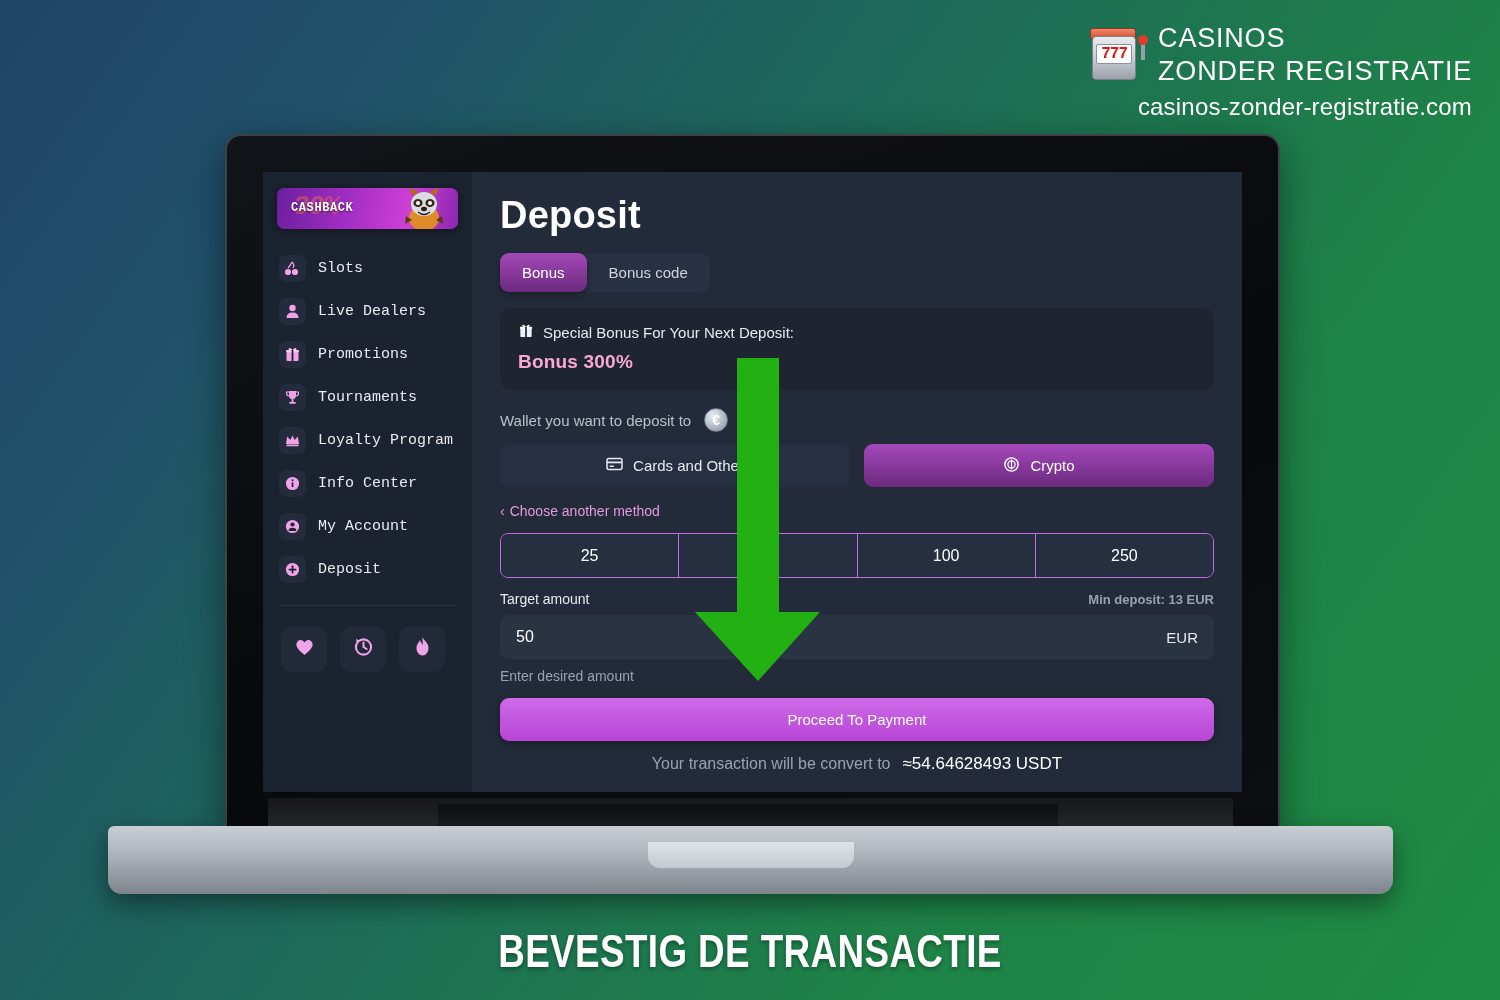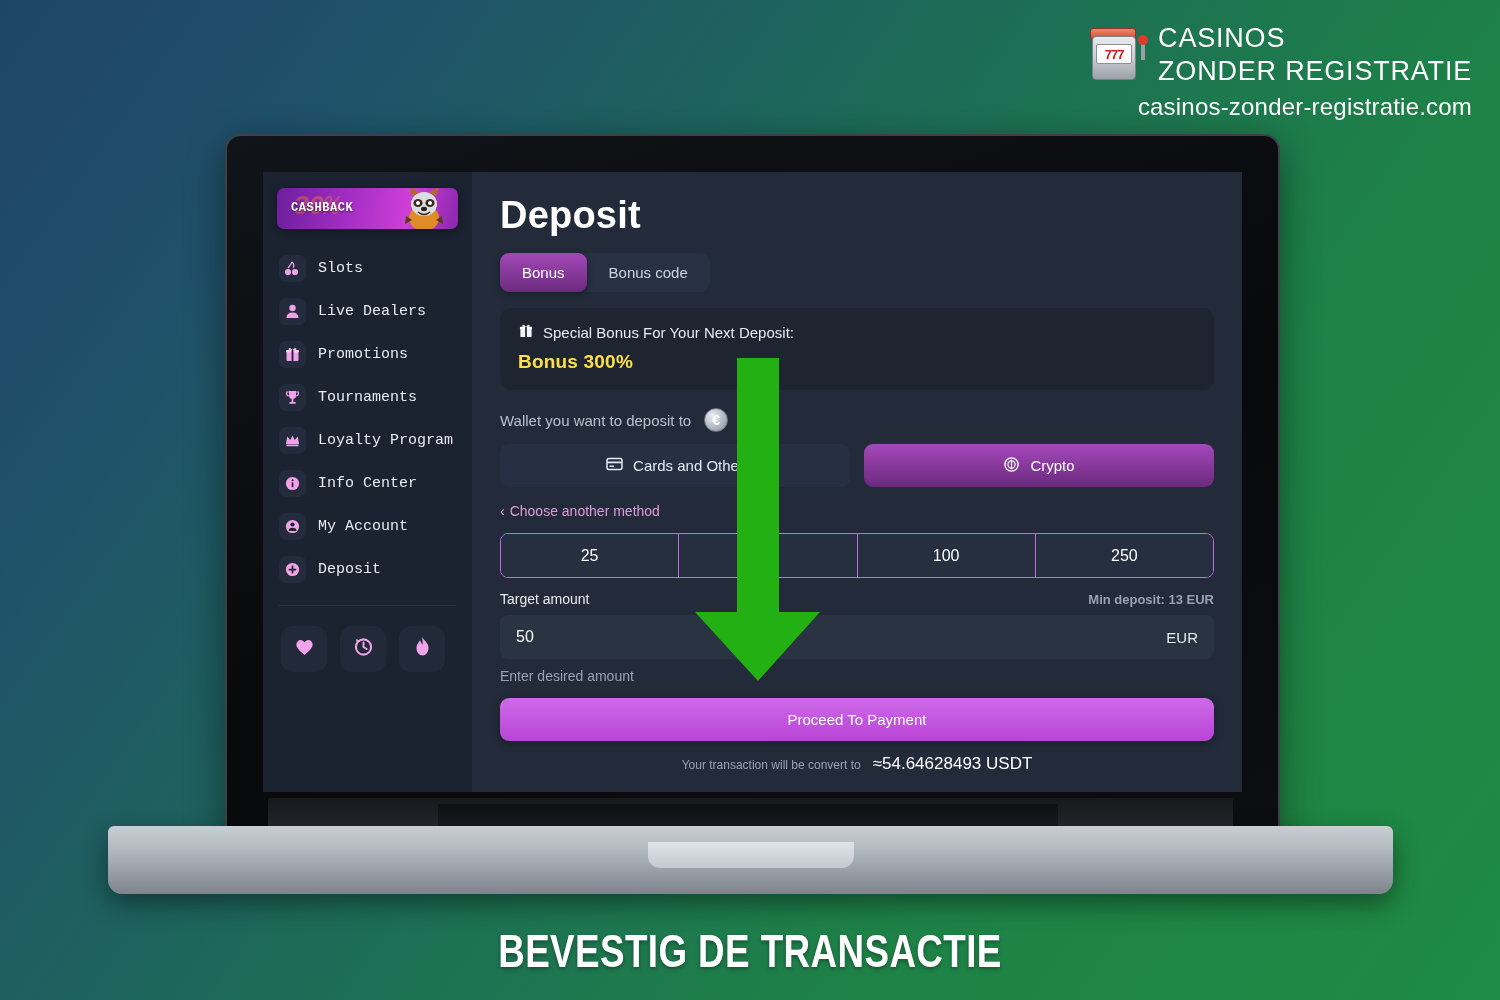--- a/index.html
+++ b/index.html
@@ -18,21 +18,21 @@
   .brand-line { color:#fff; font-weight:normal; font-size:27px; letter-spacing:.8px; line-height:1.24; }
   .brand-url { color:#fff; font-size:24px; margin-top:4px; letter-spacing:.2px; text-align:right; }
 
   
   .slot-body { position:absolute; left:4px; top:12px; width:44px; height:44px; border-radius:4px;
     background:linear-gradient(180deg,#e9eaec 0%, #c6c9cf 55%, #9ba0a8 100%); border:1px solid #7b8089; }
   .slot-top { position:absolute; left:2px; top:4px; width:46px; height:12px; border-radius:3px;
     background:linear-gradient(180deg,#f08a6a,#cf4a30); border:1px solid #8e3423; }
   .slot-window { position:absolute; left:8px; top:20px; width:36px; height:20px; border-radius:2px;
     background:#fdfdfd; border:1px solid #8d9199; display:flex; align-items:center; justify-content:center;
-    color:#d11a1a; font-weight:bold; font-size:13px; letter-spacing:-1px; font-family:Liberation Sans, sans-serif;}
+    color:#d11a1a; font-weight:bold; font-size:16px; letter-spacing:-1px; font-family:Liberation Mono, monospace;}
   .slot-lever { position:absolute; right:-1px; top:16px; width:4px; height:20px; background:#9a9ea6; }
   .slot-knob { position:absolute; right:-4px; top:11px; width:10px; height:10px; border-radius:50%; background:#e03b2c; }
 
   
   .laptop { position:absolute; left:108px; top:134px; width:1285px; height:760px; }
   .lid {
     position:absolute; left:117px; top:0; width:1055px; height:700px;
     background:linear-gradient(160deg,#111418 0%, #08090b 55%, #0c0e11 100%);
     border-radius:16px 16px 5px 5px;
     border:2px solid #3d4247;
@@ -87,21 +87,21 @@
   .main { flex:1; background:#232b3a; padding:22px 28px 0 28px; position:relative; }
   .page-title { color:#fff; font-size:38px; font-weight:bold; letter-spacing:.2px; }
 
   .tabs { display:flex; align-items:center; margin-top:16px; background:#283043; border-radius:9px;
     width:-moz-fit-content; width:fit-content; }
   .tab { padding:11px 22px; font-size:15px; color:#cfd4df; border-radius:9px; }
   .tab.active { background:linear-gradient(180deg,#a349b8,#6c2a7e); color:#fff; box-shadow:0 2px 6px rgba(0,0,0,.35); }
 
   .bonus-box { margin-top:16px; background:#1e2531; border-radius:11px; padding:15px 18px 17px 18px; }
   .bonus-head { display:flex; align-items:center; gap:9px; color:#e7eaf0; font-size:15px; }
-  .bonus-amount { color:#fde047; font-size:19px; font-weight:bold; margin-top:9px; letter-spacing:.2px; }
+  .bonus-amount { color:#f9a8d4; font-size:19px; font-weight:bold; margin-top:9px; letter-spacing:.2px; }
 
   .wallet-row { display:flex; align-items:center; gap:13px; margin-top:18px; }
   .wallet-label { color:#b9c0cc; font-size:15px; }
   .eur-coin { width:24px; height:24px; border-radius:50%;
     background:radial-gradient(circle at 34% 30%, #e9edf2, #9aa3b0 78%, #7a828f);
     color:#fff; font-size:14px; font-weight:bold; display:flex; align-items:center; justify-content:center;
     border:1px solid #6e7684; }
   .wallet-cur { color:#fff; font-size:18px; }
 
   .methods { display:flex; gap:14px; margin-top:12px; }
@@ -123,21 +123,21 @@
     align-items:center; justify-content:space-between; padding:0 16px; }
   .amt-value { color:#fff; font-size:16px; }
   .amt-cur { color:#e7eaf0; font-size:15px; }
   .amt-hint { color:#9aa2b1; font-size:14px; margin-top:9px; }
 
   .pay-btn { margin-top:14px; height:43px; border-radius:9px; display:flex; align-items:center;
     justify-content:center; color:#fff; font-size:15px;
     background:linear-gradient(180deg,#d06ae8 0%, #c359e0 45%, #b945d6 100%);
     box-shadow:0 2px 8px rgba(0,0,0,.35); }
   .convert { display:flex; align-items:baseline; justify-content:center; gap:12px; margin-top:13px; }
-  .convert-label { color:#9aa2b1; font-size:12px; }
+  .convert-label { color:#9aa2b1; font-size:16px; }
   .convert-value { color:#fff; font-size:17px; }
 
   
   .arrow { position:absolute; left:0; top:0; pointer-events:none; }
 
   
   .caption { position:absolute; left:0; right:0; bottom:22px; text-align:center;
     color:#fff; font-size:46px; font-weight:bold; letter-spacing:.5px;
     transform:scaleX(.80); transform-origin:center;
     text-shadow:0 2px 5px rgba(0,0,0,.35); }

